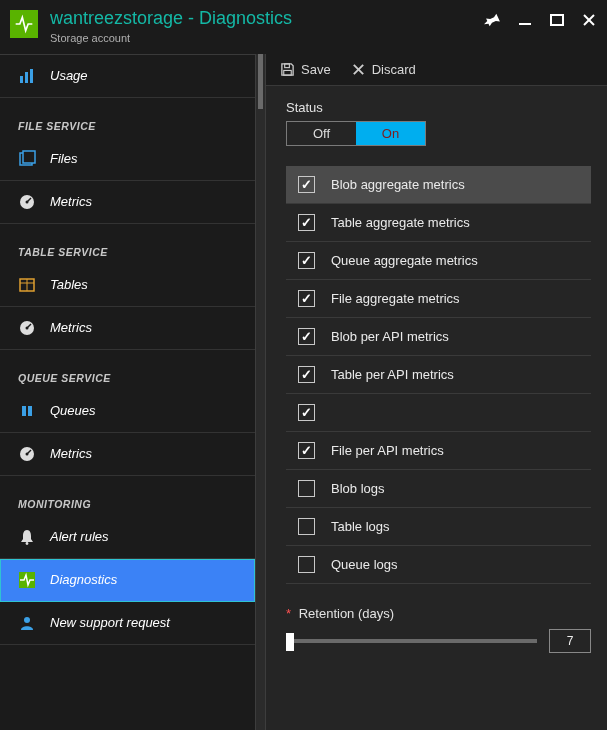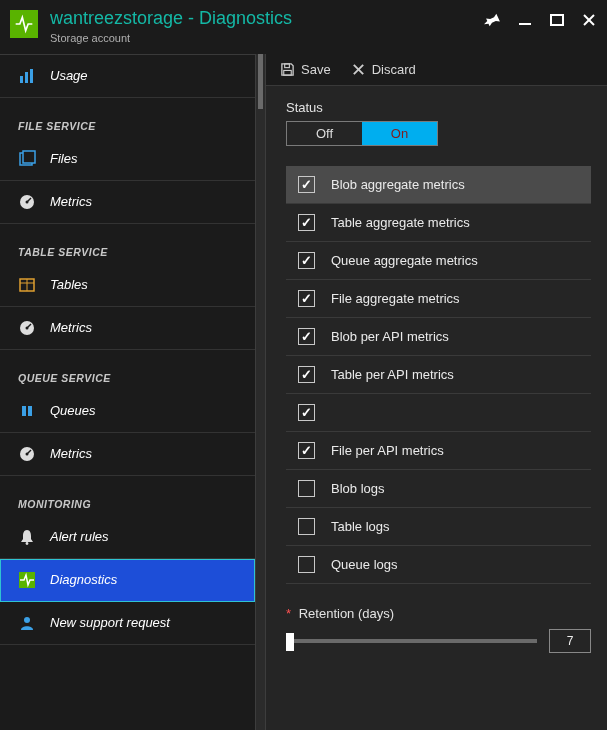--- a/index.html
+++ b/index.html
@@ -50,21 +50,21 @@
   .nav-row {
     display:flex; align-items:center;
     gap:14px;
     padding: 12px 18px;
     border-bottom:1px solid #333;
     color:#fff;
     cursor:pointer;
     font-size:13px;
   }
   .nav-row.selected {
-    background:#1d4ed8;
+    background:#3b82f6;
     outline:1px solid #2fc3d2;
     outline-offset:-1px;
     align-items:center;
   }
   .nav-icon { width:18px; height:18px; display:inline-flex; align-items:center; justify-content:center; flex-shrink:0;}
   .section-label {
     font-size:10.5px;
     letter-spacing:0.5px;
     color:#c8c8c8;
     font-weight:600;
@@ -102,21 +102,21 @@
   }
   .cmd { display:flex; gap:6px; align-items:center; cursor:pointer; color:#d8d8d8;}
   .cmd svg { width:15px; height:15px; }
   .content {
     padding: 14px 16px 20px 20px;
     overflow-y:auto;
     flex:1;
   }
   .lbl { font-size:13px; color:#e2e2e2; margin-bottom:6px;}
   .toggle {
-    display:flex; width:152px; border:1px solid #7a7a7a; margin-bottom:20px;
+    display:flex; width:140px; border:1px solid #7a7a7a; margin-bottom:20px;
   }
   .toggle div{
     flex:1; text-align:center; padding:4px 0; font-size:13px; cursor:pointer;
     background:#252525; color:#ddd;
   }
   .toggle div.active{ background:#00aeef; color:#7f1d1d;}
   .metric-list {}
   .metric-row {
     display:flex; align-items:center; gap:16px;
     padding:10px 12px;

